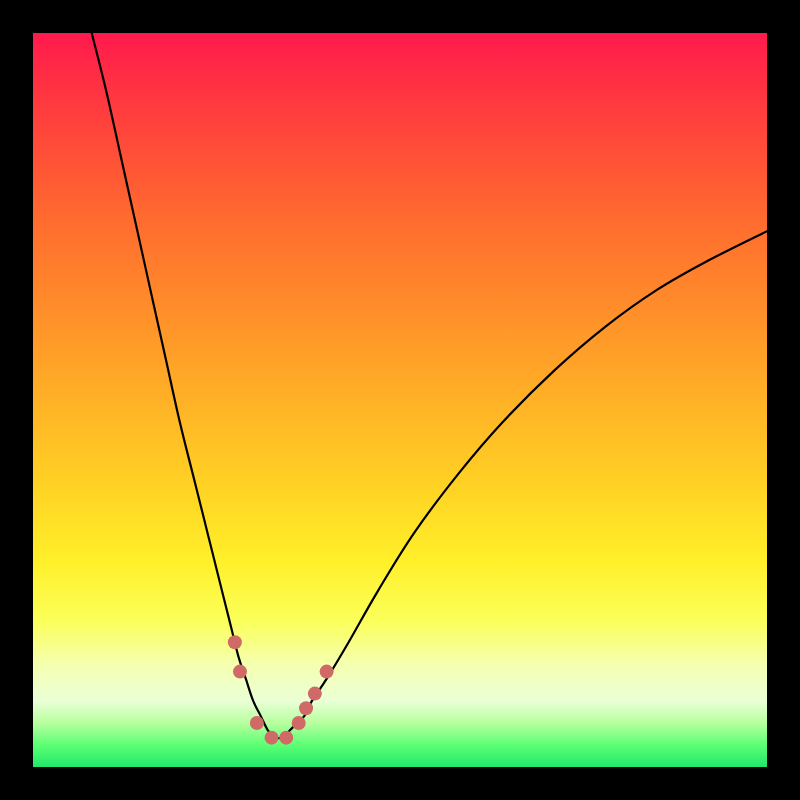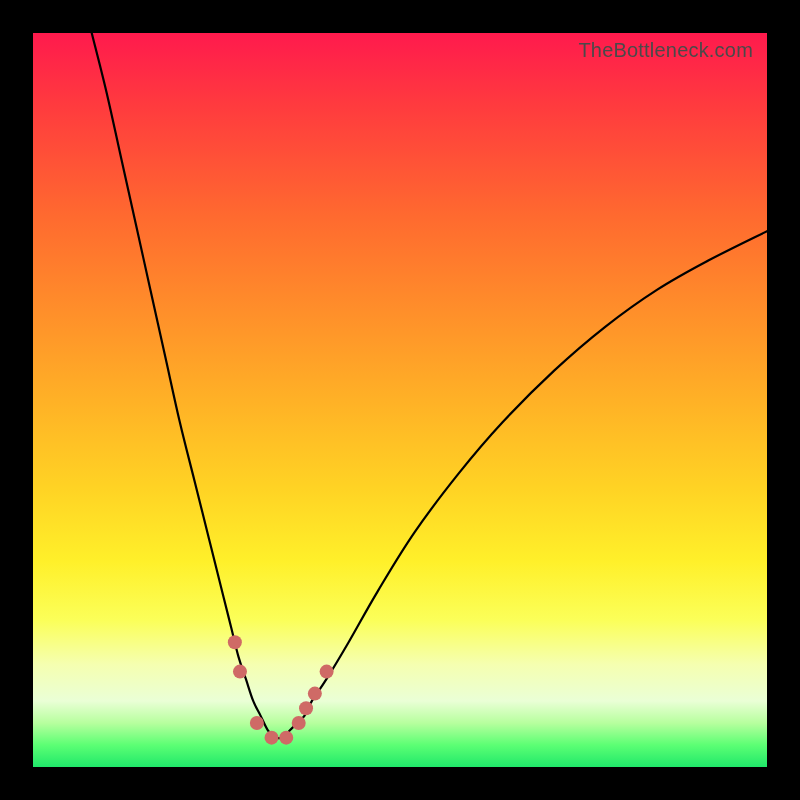--- a/index.html
+++ b/index.html
@@ -71,21 +71,20 @@
     fill: #cf6a66;
     stroke: none;
   }
 </style>
 </head>
 <body>
 
 <div class="frame">
   <div class="plot-area">
 
-    <div class="watermark">TheBottleneck.com</div>
 
     <svg class="curve" viewBox="0 0 734 734" preserveAspectRatio="none">
       <path id="left-path" class="line" d="M 58.72 0.00 C 61.36 10.57, 68.12 36.26, 73.40 58.72 C 78.68 81.18, 82.80 101.00, 88.08 124.78 C 93.36 148.56, 97.48 167.06, 102.76 190.84 C 108.04 214.62, 112.16 233.12, 117.44 256.90 C 122.72 280.68, 126.84 299.18, 132.12 322.96 C 137.40 346.74, 141.52 366.56, 146.80 389.02 C 152.08 411.48, 156.20 426.60, 161.48 447.74 C 166.76 468.88, 170.88 485.32, 176.16 506.46 C 181.44 527.60, 186.88 549.33, 190.84 565.18 C 194.80 581.03, 195.54 583.97, 198.18 594.54 C 200.82 605.11, 202.88 614.65, 205.52 623.90 C 208.16 633.15, 210.22 637.99, 212.86 645.92 C 215.50 653.85, 217.56 661.33, 220.20 667.94 C 222.84 674.55, 224.90 677.34, 227.54 682.62 C 230.18 687.90, 232.24 693.34, 234.88 697.30 C 237.52 701.26, 240.90 703.32, 242.22 704.64"></path>
       <path id="right-path" class="line" d="M 242.22 704.64 C 243.54 704.64, 246.92 705.96, 249.56 704.64 C 252.20 703.32, 254.26 699.94, 256.90 697.30 C 259.54 694.66, 261.60 692.60, 264.24 689.96 C 266.88 687.32, 268.94 686.58, 271.58 682.62 C 274.22 678.66, 274.96 674.55, 278.92 667.94 C 282.88 661.33, 286.99 656.49, 293.60 645.92 C 300.21 635.35, 306.37 625.07, 315.62 609.22 C 324.87 593.37, 333.09 577.66, 344.98 557.84 C 356.87 538.02, 367.15 520.26, 381.68 499.12 C 396.21 477.98, 409.87 460.22, 425.72 440.40 C 441.57 420.58, 452.58 407.52, 469.76 389.02 C 486.94 370.52, 502.64 354.82, 521.14 337.64 C 539.64 320.46, 554.02 308.13, 572.52 293.60 C 591.02 279.07, 605.40 268.79, 623.90 256.90 C 642.40 245.01, 655.46 238.11, 675.28 227.54 C 695.10 216.97, 723.43 203.46, 734.00 198.18"></path>
       <g id="markers-group">
           <circle cx="201.85" cy="609.22" r="7" class="marker"></circle>
           <circle cx="206.99" cy="638.58" r="7" class="marker"></circle>
           <circle cx="223.87" cy="689.96" r="7" class="marker"></circle>
           <circle cx="238.55" cy="704.64" r="7" class="marker"></circle>
           <circle cx="253.23" cy="704.64" r="7" class="marker"></circle>

